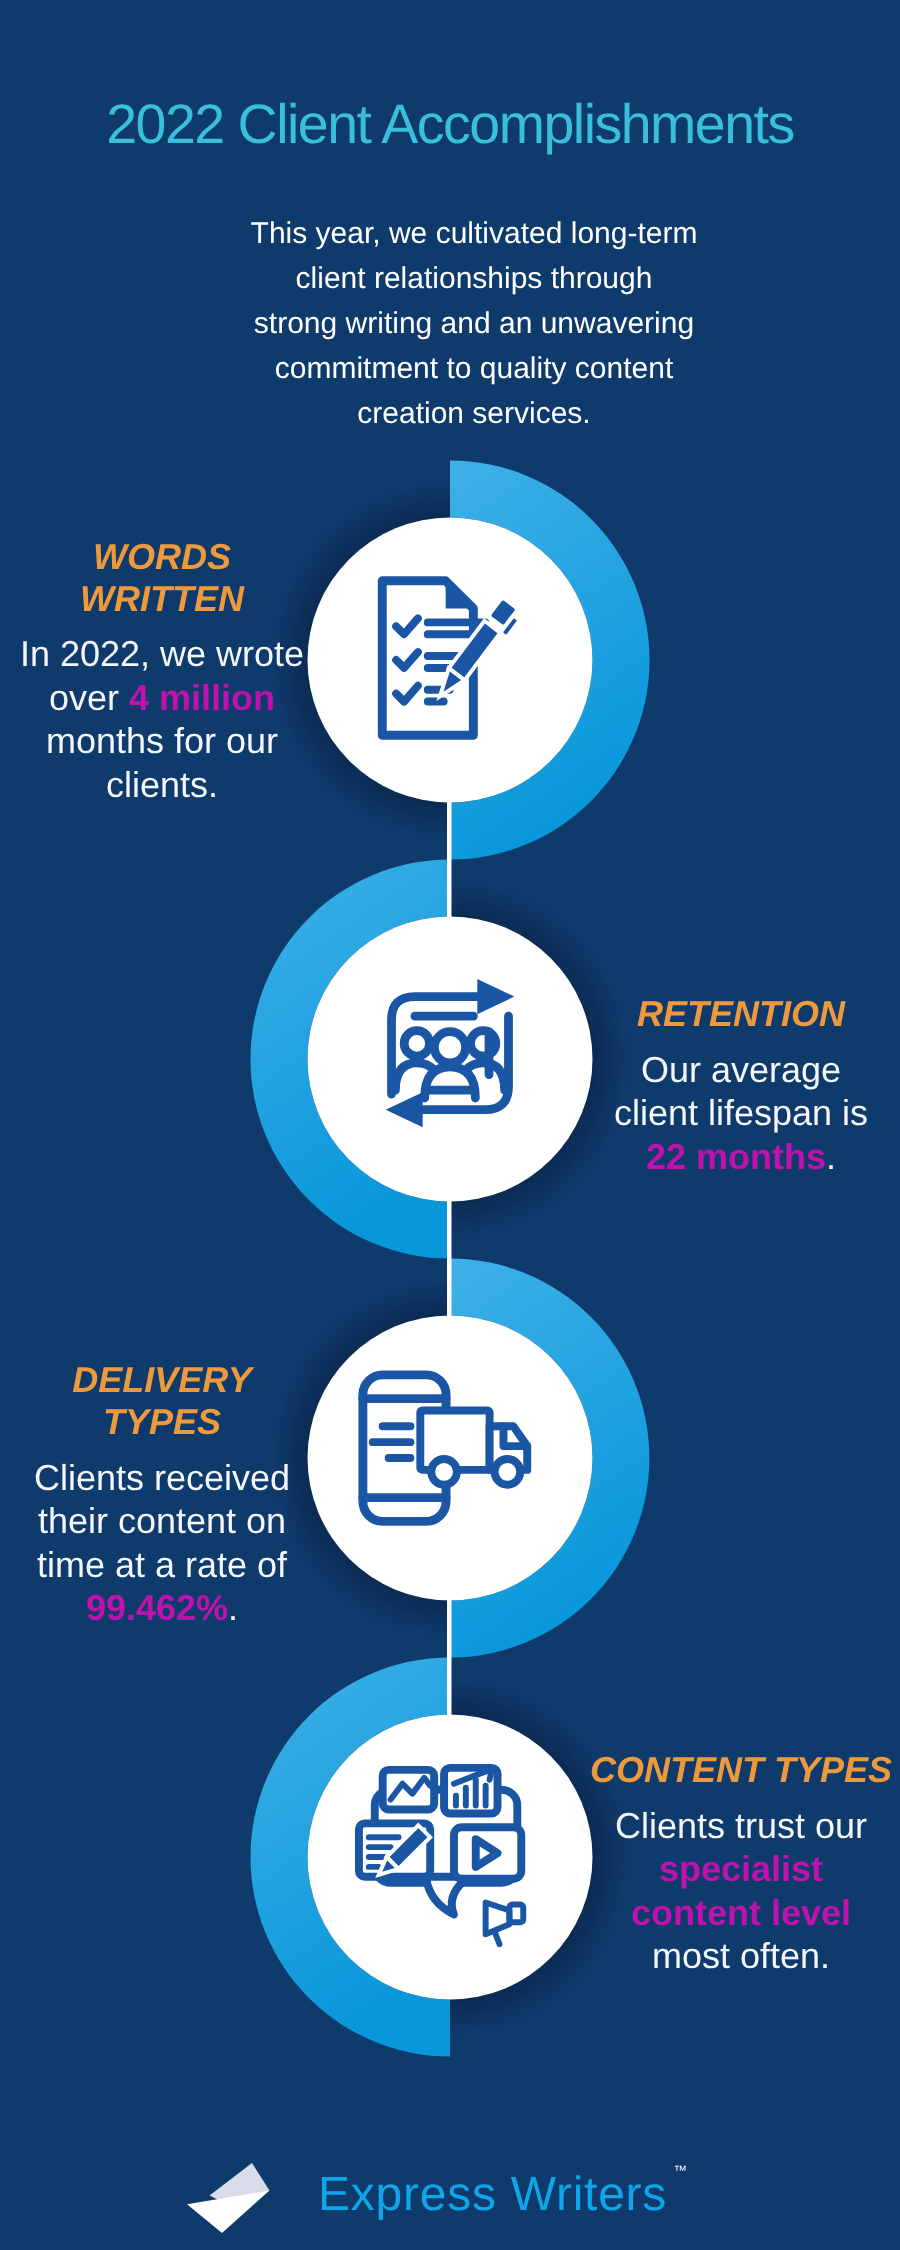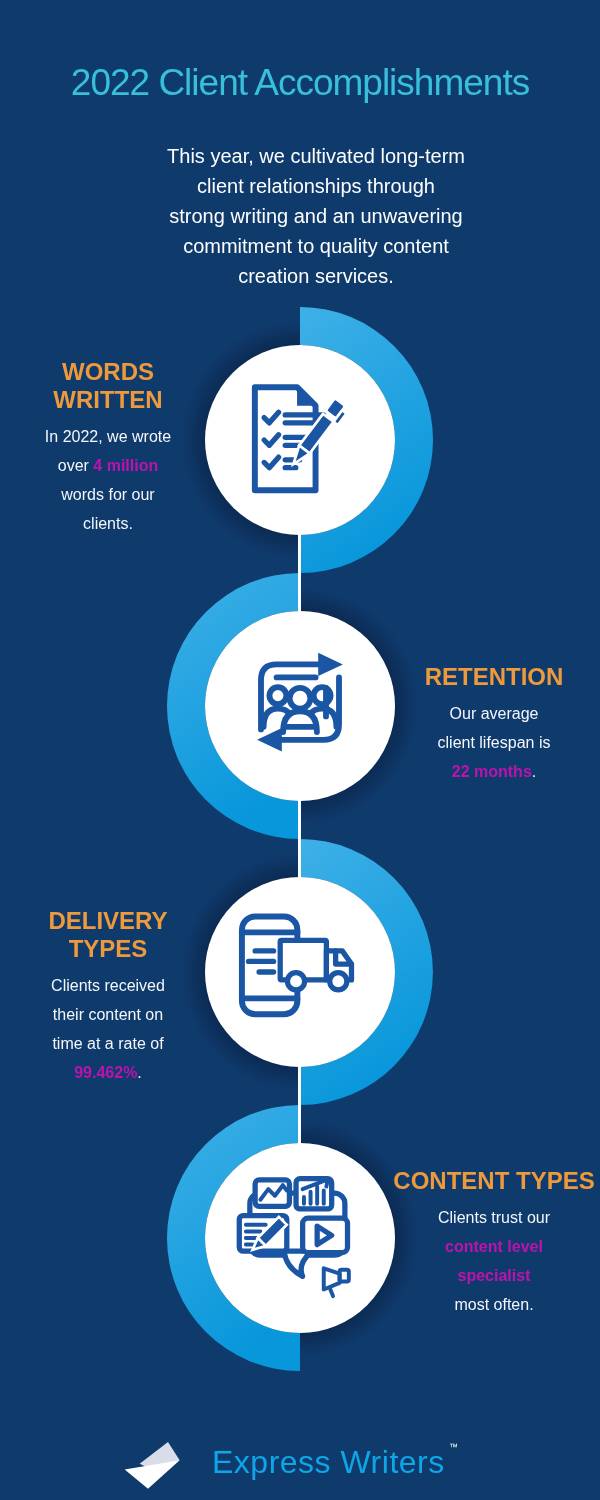--- a/index.html
+++ b/index.html
@@ -25,22 +25,22 @@
     background:radial-gradient(closest-side, rgba(8,30,62,.55) 0 80%, rgba(8,30,62,0) 100%);
   }
   .sh1{top:322px;} .sh2{top:588px;} .sh3{top:854px;} .sh4{top:1120px;}
   .circle{
     position:absolute;left:205px;width:190px;height:190px;border-radius:50%;
     background:var(--circle-white,#fff);z-index:3;
     display:flex;align-items:center;justify-content:center;
   }
   .c1{top:345px;} .c2{top:611px;} .c3{top:877px;} .c4{top:1143px;}
   .sec{position:absolute;width:204px;text-align:center;z-index:4;}
-  .sec h2{margin:0 0 8px;font-size:24px;line-height:28px;font-weight:700;color:var(--heading-orange,#EE9A3C);}
-  .sec .body{font-size:16px;line-height:29px;color:var(--body-white,#F4F6FA);}
+  .sec h2{margin:0 0 8px;font-size:24px;line-height:28px;font-weight:700;color:var(--heading-orange,#EE9A3C);font-style:italic;}
+  .sec .body{font-size:24px;line-height:29px;color:var(--body-white,#F4F6FA);}
   .sec1{left:6px;top:358px;} .sec2{left:392px;top:663px;}
   .sec3{left:6px;top:907px;} .sec4{left:392px;top:1167px;}
   .hl{color:var(--highlight-magenta,#BE12AE);font-weight:700;margin-top:36px;}
   
   .stk{fill:none;stroke:var(--icon-blue,#1A56A4);stroke-width:4;stroke-linecap:round;stroke-linejoin:round;}
   .stk45{stroke-width:4.5;}
   .sw3{stroke-width:3;}
   .wstk{fill:#fff;stroke:var(--icon-blue,#1A56A4);stroke-width:4;stroke-linejoin:round;}
   .fil{fill:var(--icon-blue,#1A56A4);}
   .pen{stroke:#fff;stroke-width:2;}
@@ -173,21 +173,21 @@
         <path d="M73 89 l2 5"></path>
       </g>
     </svg>
   </div>
 
   <section class="sec sec1">
     <h2>WORDS WRITTEN</h2>
     <div class="body">
         <div><span>In 2022, we wrote</span></div>
         <div><span>over </span><span class="hl">4 million</span></div>
-        <div><span>words for our</span></div>
+        <div><span>months for our</span></div>
         <div><span>clients.</span></div>
       </div>
   </section>
 
   <section class="sec sec2">
     <h2>RETENTION</h2>
     <div class="body">
         <div><span>Our average</span></div>
         <div><span>client lifespan is</span></div>
         <div><span class="hl">22 months</span><span>.</span></div>
@@ -201,22 +201,22 @@
         <div><span>their content on</span></div>
         <div><span>time at a rate of</span></div>
         <div><span class="hl">99.462%</span><span>.</span></div>
       </div>
   </section>
 
   <section class="sec sec4">
     <h2>CONTENT TYPES</h2>
     <div class="body">
         <div><span>Clients trust our</span></div>
+        <div><span class="hl">specialist</span></div>
         <div><span class="hl">content level</span></div>
-        <div><span class="hl">specialist</span></div>
         <div><span>most often.</span></div>
       </div>
   </section>
 
   <div class="footer">
     <svg class="logo-icon" width="84" height="60" viewBox="0 0 100 72">
       <polygon fill="#D8DDE9" points="28,38 62,12 76,34 42,45"></polygon>
       <polygon fill="#FFFFFF" points="10,45 76,34 38,68"></polygon>
     </svg>
     <div class="brand">Express Writers</div>

